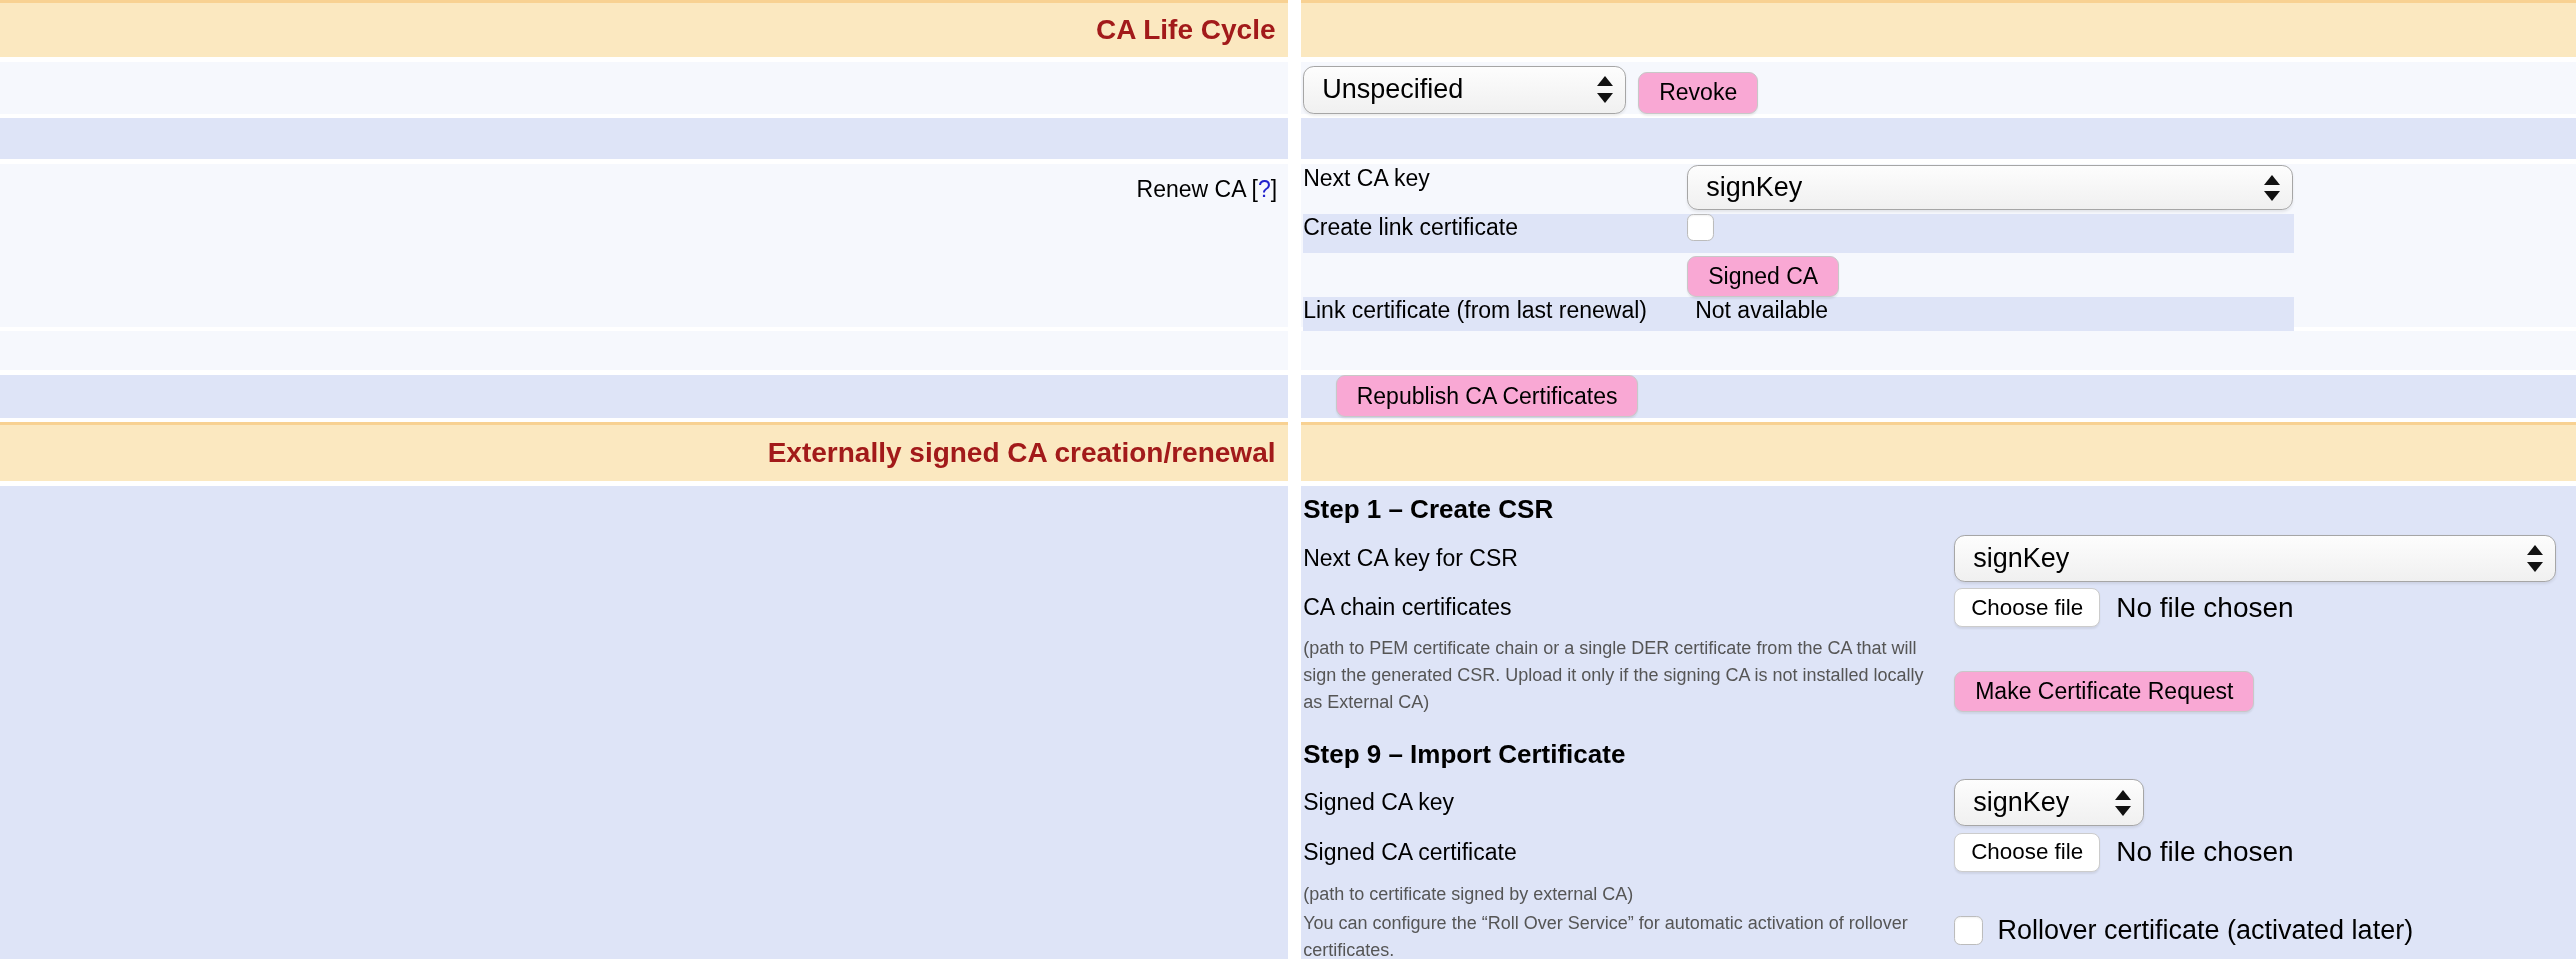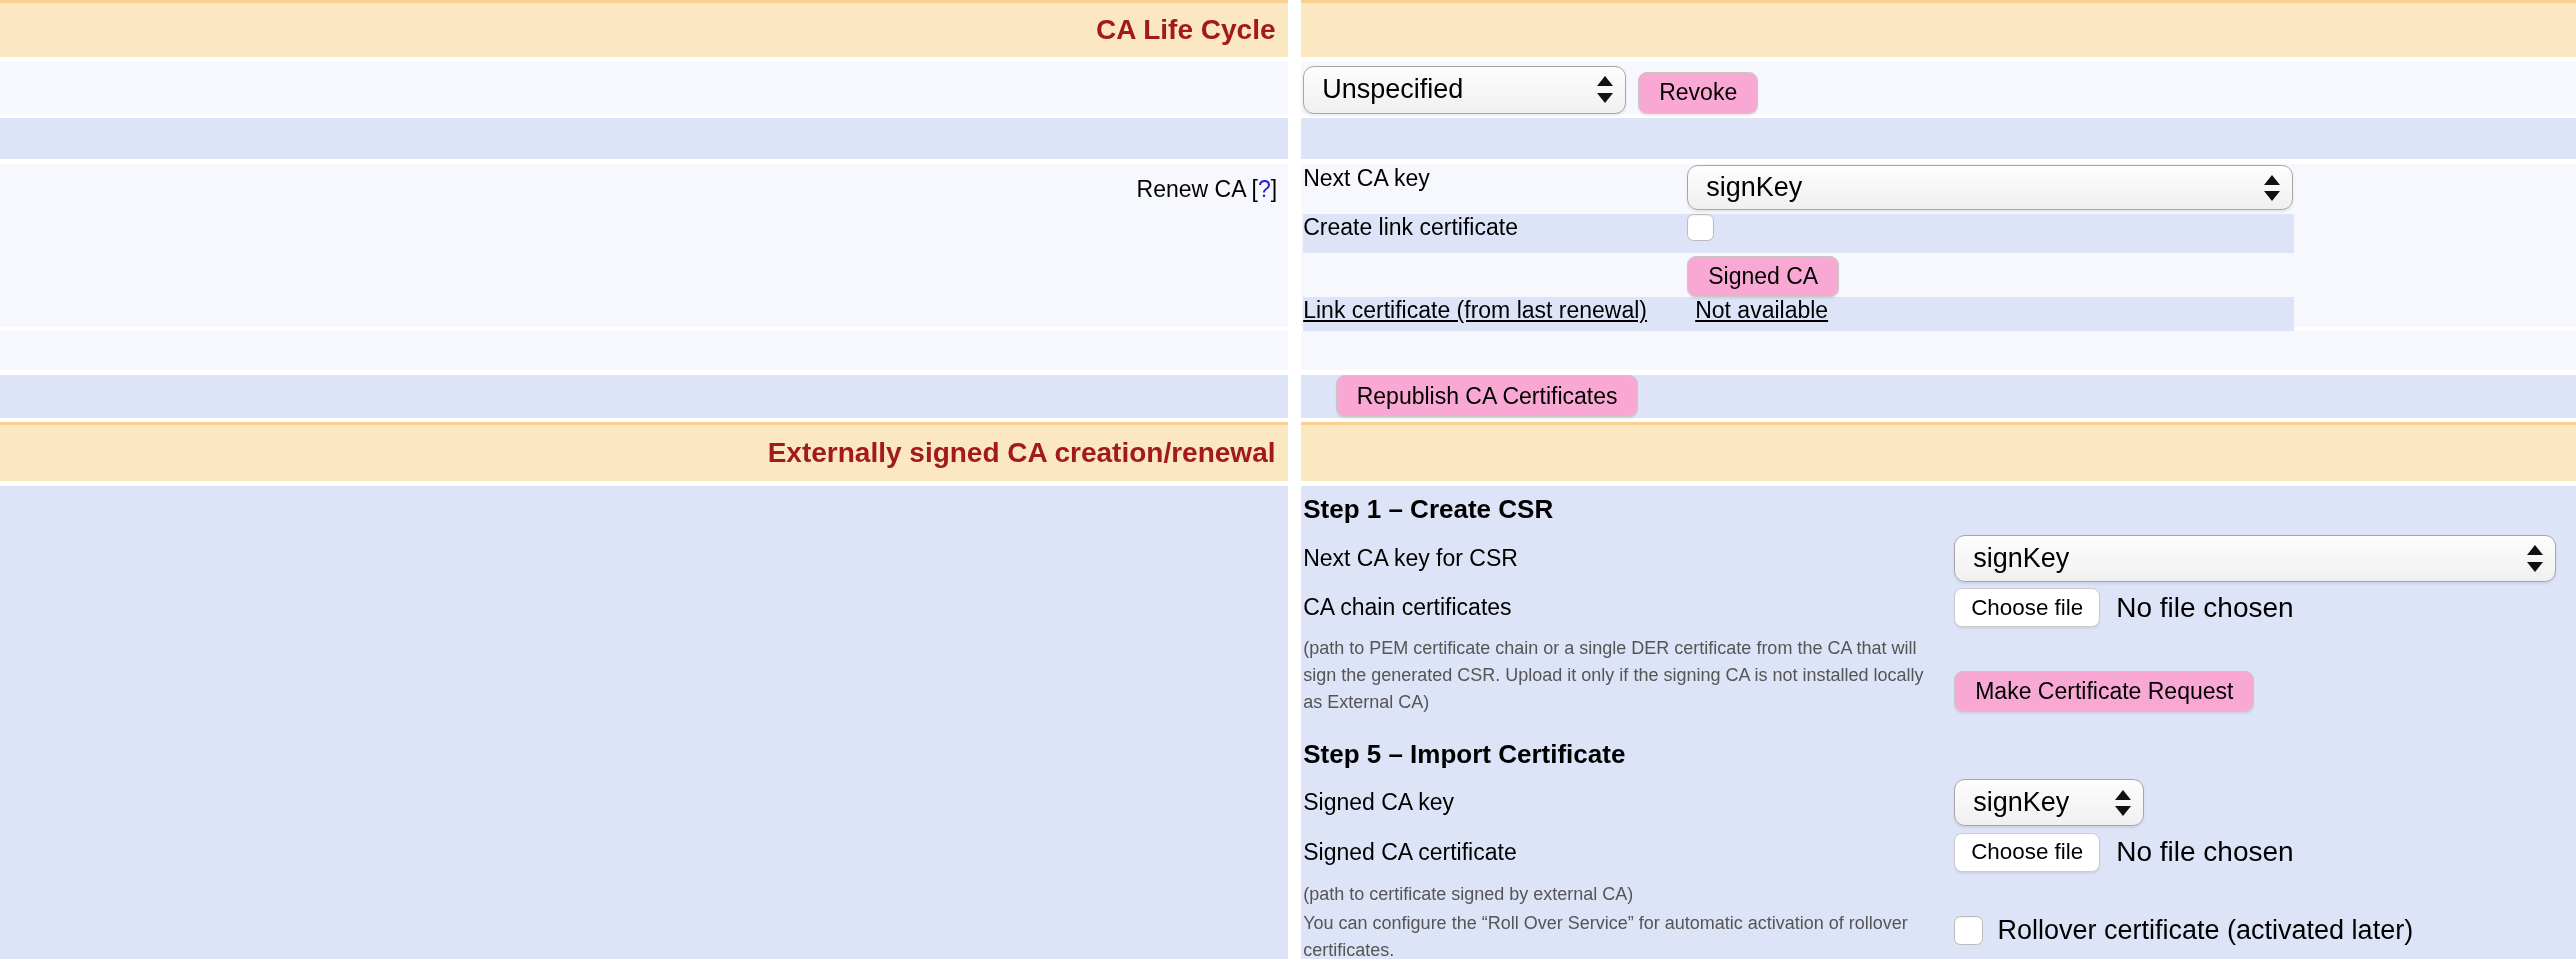--- a/index.html
+++ b/index.html
@@ -37,21 +37,21 @@
   .revoke-line{display:flex;align-items:flex-end;height:100%;padding-left:1.8px;column-gap:12px;}
   .w-unspec{width:323px;height:48px;}
 
   
   .dleft{display:flex;justify-content:flex-end;align-items:flex-start;padding:12.5px 10.8px 0 0;}
   .label{font-size:23px;}
   .qlink{color:#2323cc;text-decoration:none;}
   .dtable{width:991px;margin-left:1.8px;padding-top:1.8px;}
   .drow{display:flex;align-items:flex-start;}
   .dlabel{width:384px;flex:none;font-size:23px;}
-  .dr1{height:47px;} .dr2{height:39px;margin-top:1.8px;} .dr3{height:39px;margin:2.7px 0;} .dr4{height:39px;text-decoration:underline;}
+  .dr1{height:47px;} .dr2{height:39px;margin-top:1.8px;} .dr3{height:39px;margin:2.7px 0;} .dr4{height:39px;}
   .w-nextkey{width:606px;height:45px;}
   .value-text{font-size:23px;margin-left:8px;}
 
   
   .repub-line{display:flex;align-items:center;height:100%;padding-left:14.3px;}
 
   
   .steps{padding:5.4px 21.5px 0 1.8px;display:flex;flex-direction:column;}
   .step-heading{font-size:26px;font-weight:bold;margin:3.6px 0 9px 0;}
   .step-heading.second{margin-top:23px;}
@@ -180,21 +180,21 @@
             <span class="filebtn">Choose file</span>
             <span class="filetext">No file chosen</span>
           </div>
         </div>
 
         <div class="combo-row">
           <span class="hint">(path to PEM certificate chain or a single DER certificate from the CA that will sign the generated CSR. Upload it only if the signing CA is not installed locally as External CA)</span>
           <button class="btn">Make Certificate Request</button>
         </div>
 
-        <div class="step-heading second">Step 5 – Import Certificate</div>
+        <div class="step-heading second">Step 9 – Import Certificate</div>
 
         <div class="srow r-sel">
           <span class="slabel">Signed CA key</span>
           <div class="sel w-small">
             <span class="sel-text">signKey</span>
             <span class="spins">
                 <i class="up"></i>
                 <i class="dn"></i>
               </span>
           </div>

